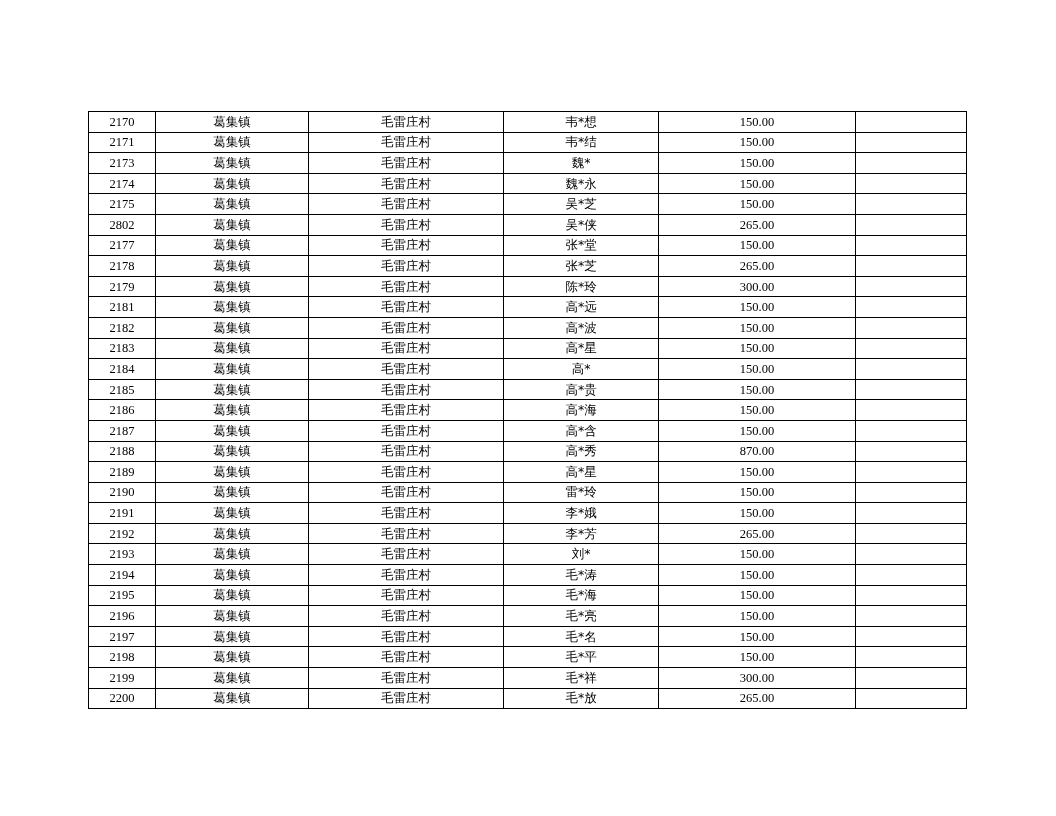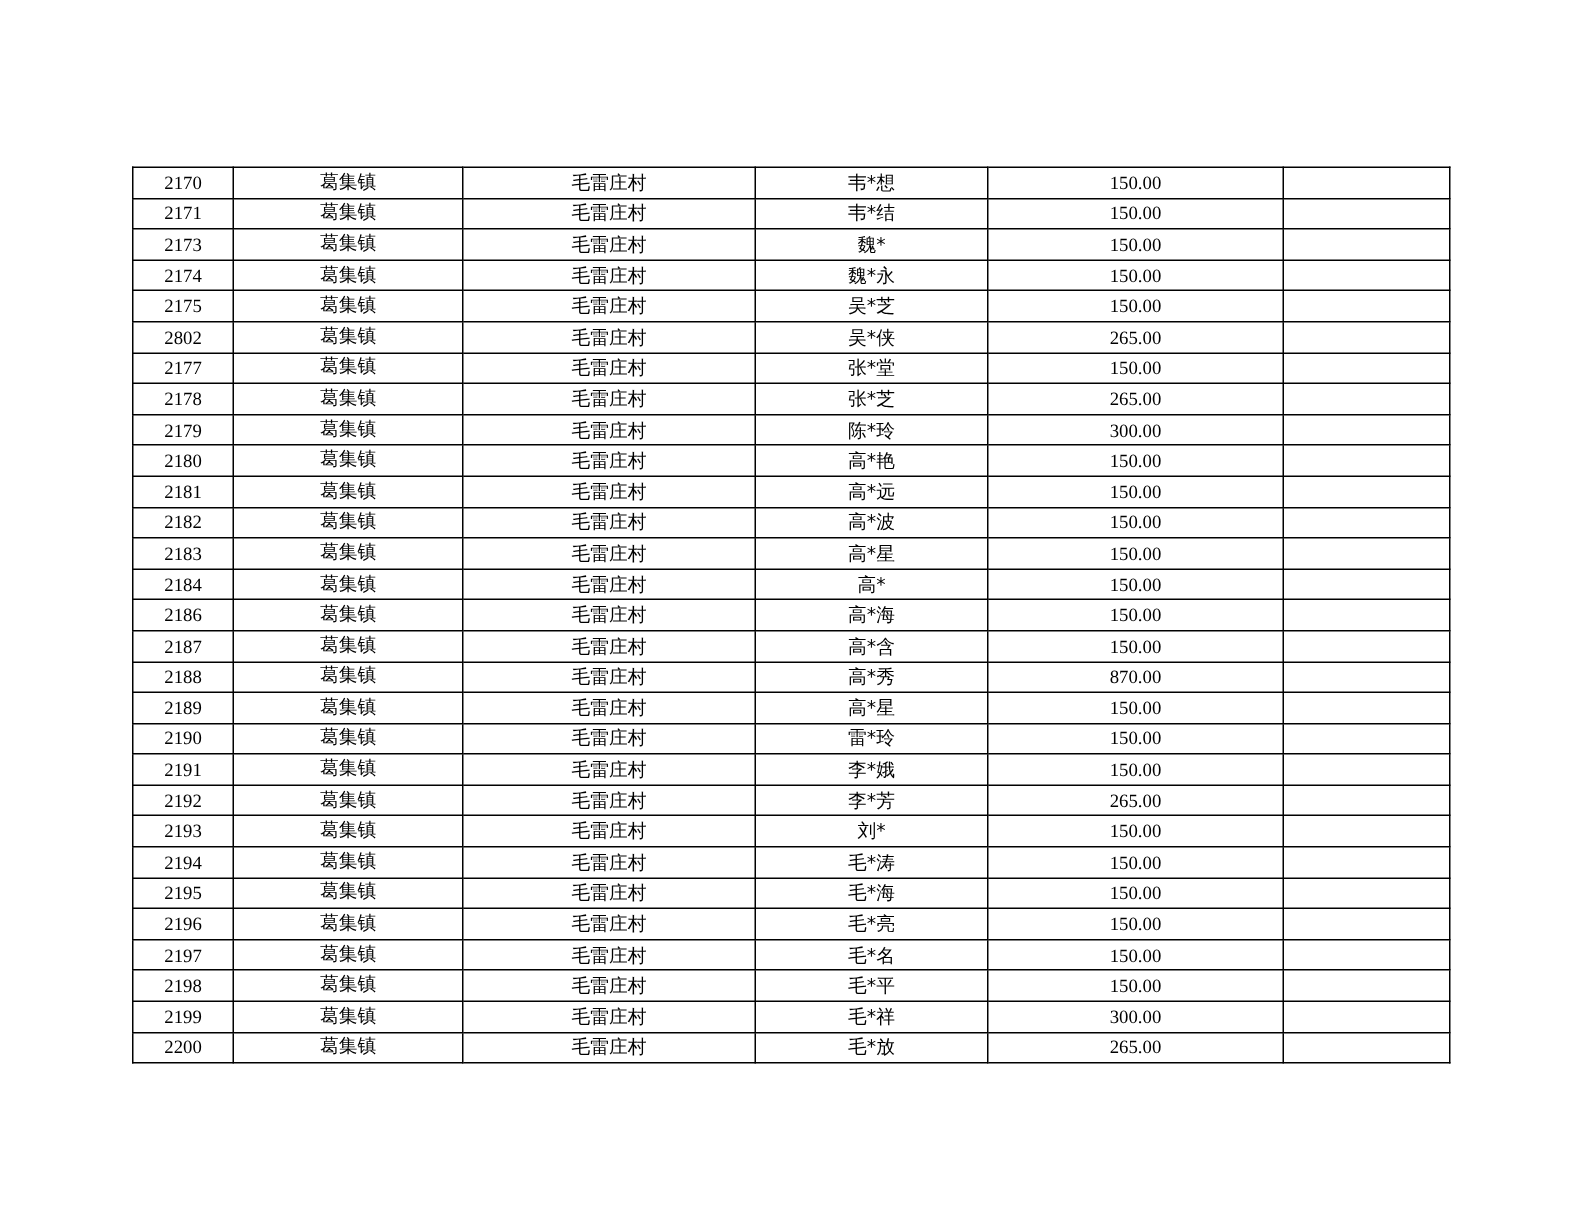--- a/index.html
+++ b/index.html
@@ -37,21 +37,21 @@
     height: 19.6px;
     padding: 0 2px;
     font-size: 12.5px;
     line-height: 18px;
     text-align: center;
     vertical-align: middle;
     white-space: nowrap;
     overflow: hidden;
   }
   td.c-idx   { width: 62px; }
-  td.c-town  { width: 148px; font-family: Liberation Mono, monospace; }
+  td.c-town  { width: 148px; }
   td.c-vill  { width: 190px; }
   td.c-name  { width: 150px; }
   td.c-amt   { width: 192px; }
   td.c-note  { width: 106px; }
   .cjk {
     font-family: "DejaVu Sans", "Liberation Sans", sans-serif;
     font-size: 12.5px;
   }
 </style>
 </head>
@@ -127,28 +127,20 @@
           </tr>
           <tr>
             <td class="c-idx">2179</td>
             <td class="c-town cjk">葛集镇</td>
             <td class="c-vill cjk">毛雷庄村</td>
             <td class="c-name cjk">陈*玲</td>
             <td class="c-amt">300.00</td>
             <td class="c-note"></td>
           </tr>
           <tr>
-            <td class="c-idx">2180</td>
-            <td class="c-town cjk">葛集镇</td>
-            <td class="c-vill cjk">毛雷庄村</td>
-            <td class="c-name cjk">高*艳</td>
-            <td class="c-amt">150.00</td>
-            <td class="c-note"></td>
-          </tr>
-          <tr>
             <td class="c-idx">2181</td>
             <td class="c-town cjk">葛集镇</td>
             <td class="c-vill cjk">毛雷庄村</td>
             <td class="c-name cjk">高*远</td>
             <td class="c-amt">150.00</td>
             <td class="c-note"></td>
           </tr>
           <tr>
             <td class="c-idx">2182</td>
             <td class="c-town cjk">葛集镇</td>
@@ -163,20 +155,28 @@
             <td class="c-vill cjk">毛雷庄村</td>
             <td class="c-name cjk">高*星</td>
             <td class="c-amt">150.00</td>
             <td class="c-note"></td>
           </tr>
           <tr>
             <td class="c-idx">2184</td>
             <td class="c-town cjk">葛集镇</td>
             <td class="c-vill cjk">毛雷庄村</td>
             <td class="c-name cjk">高*</td>
+            <td class="c-amt">150.00</td>
+            <td class="c-note"></td>
+          </tr>
+          <tr>
+            <td class="c-idx">2185</td>
+            <td class="c-town cjk">葛集镇</td>
+            <td class="c-vill cjk">毛雷庄村</td>
+            <td class="c-name cjk">高*贵</td>
             <td class="c-amt">150.00</td>
             <td class="c-note"></td>
           </tr>
           <tr>
             <td class="c-idx">2186</td>
             <td class="c-town cjk">葛集镇</td>
             <td class="c-vill cjk">毛雷庄村</td>
             <td class="c-name cjk">高*海</td>
             <td class="c-amt">150.00</td>
             <td class="c-note"></td>

